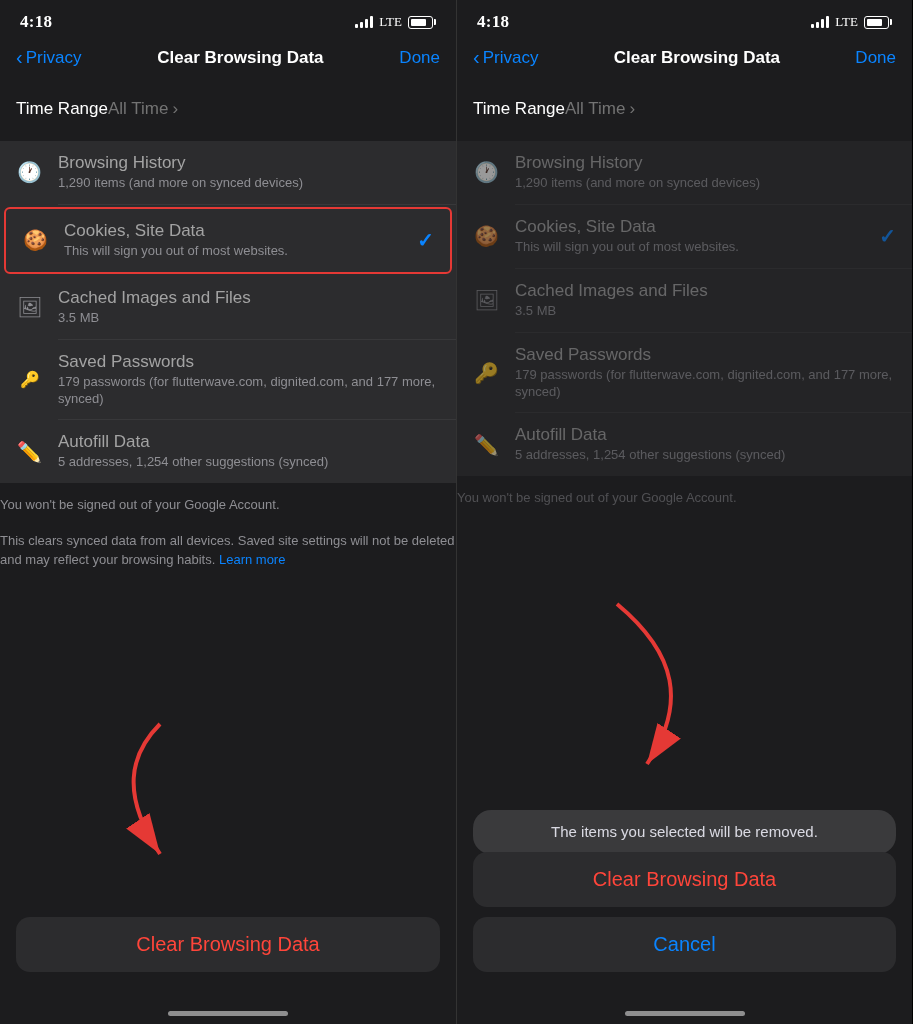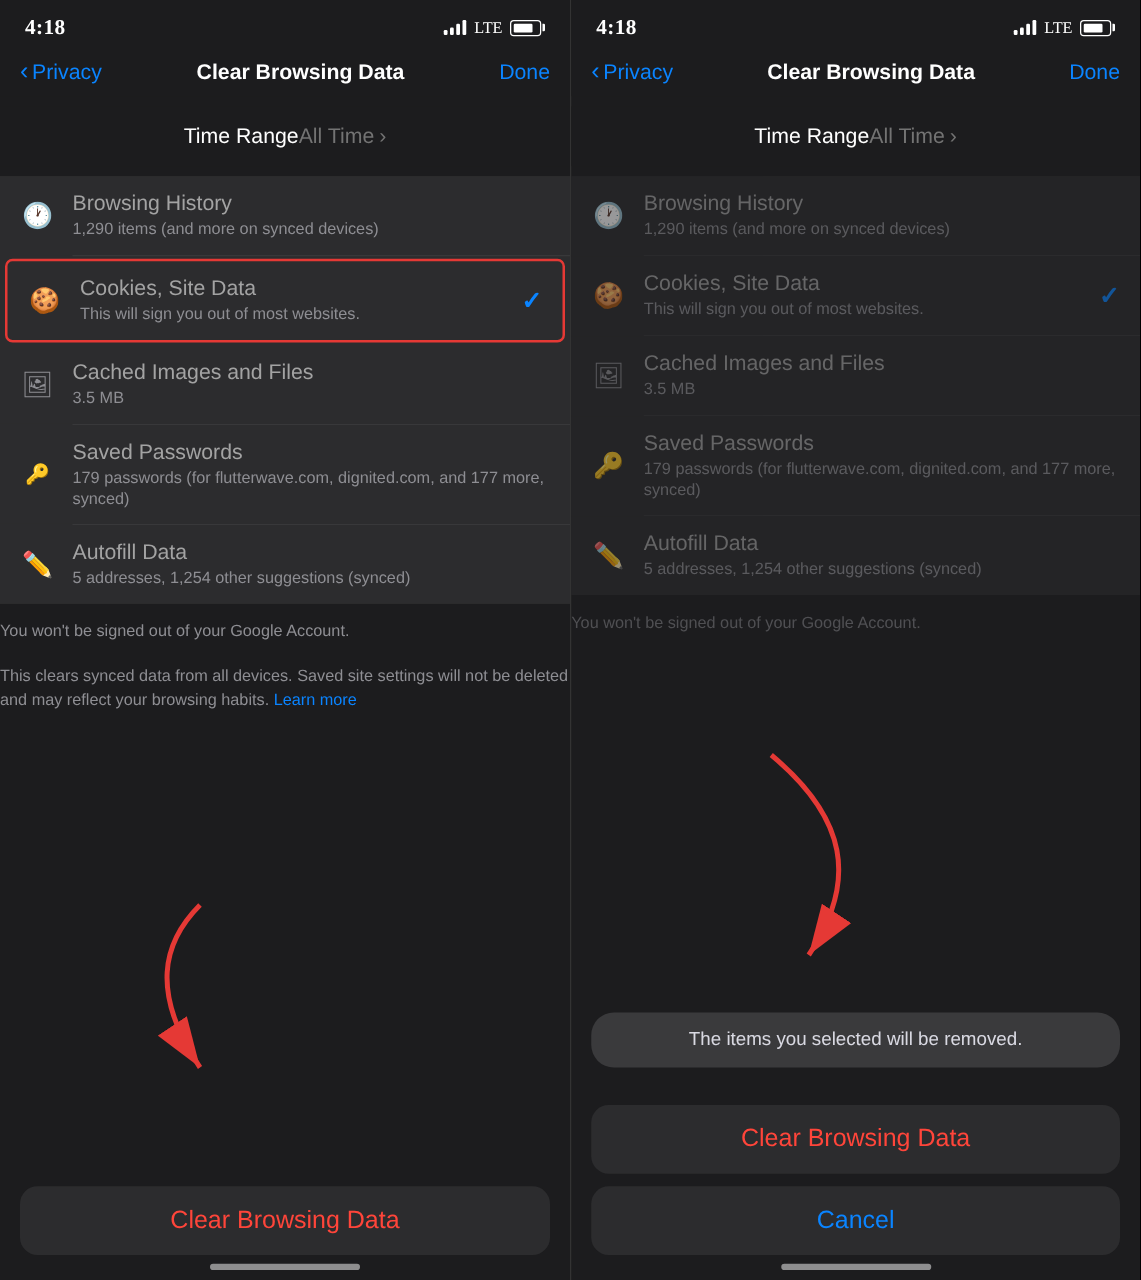--- a/index.html
+++ b/index.html
@@ -116,21 +116,21 @@
     .nav-done {
       color: #0a84ff;
       font-size: 17px;
       cursor: pointer;
     }
 
     
     .time-range-row {
       display: flex;
       align-items: center;
-      justify-content: center;
+      justify-content: flex-start;
       padding: 14px 16px;
       background: #1c1c1e;
     }
     .time-range-label {
       font-size: 17px;
       color: #fff;
     }
     .time-range-value {
       display: flex;
       align-items: center;
@@ -199,21 +199,21 @@
     .footer-link {
       color: #0a84ff;
     }
 
     
     .bottom-area {
       position: absolute;
       bottom: 0;
       left: 0;
       right: 0;
-      padding: 0 16px 20px;
+      padding: 0 16px 52px;
     }
 
     .clear-button {
       width: 100%;
       padding: 16px;
       background: #2c2c2e;
       border-radius: 14px;
       text-align: center;
       font-size: 20px;
       font-weight: 400;

